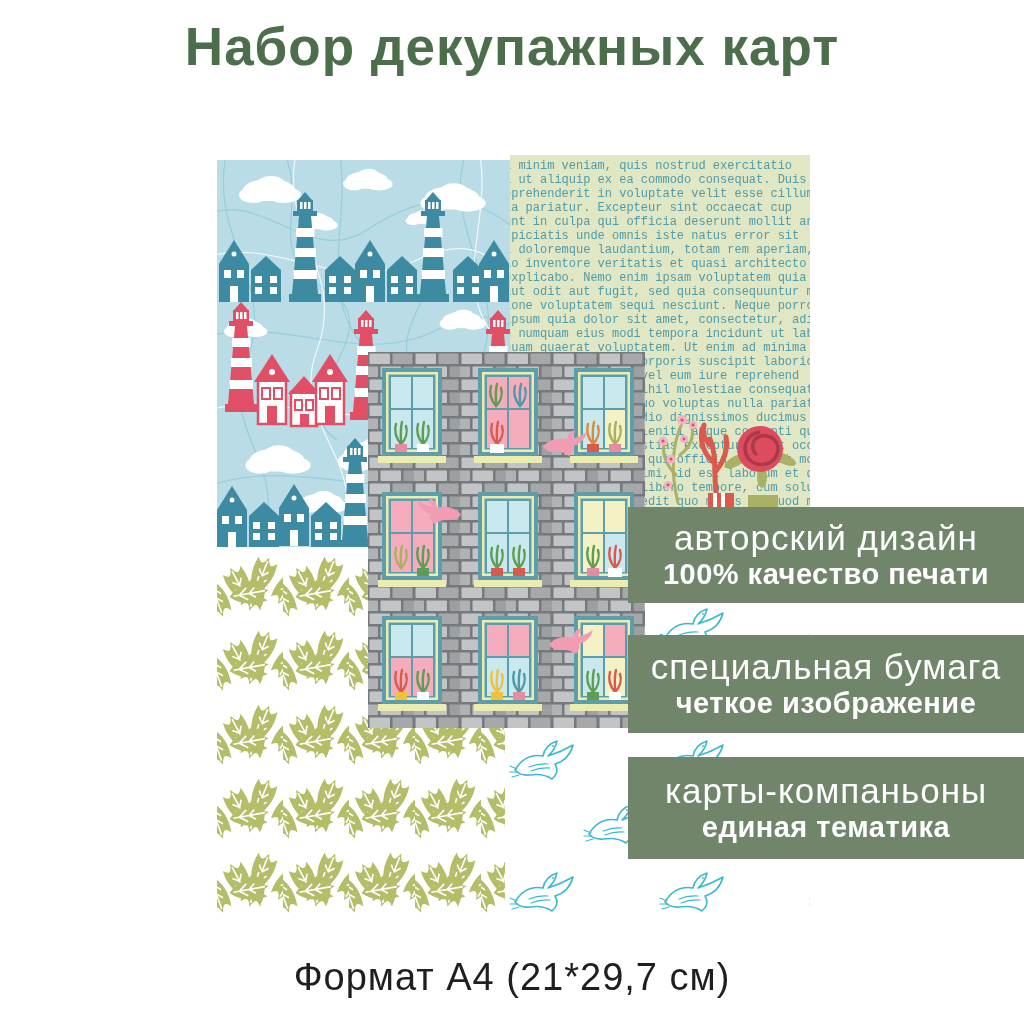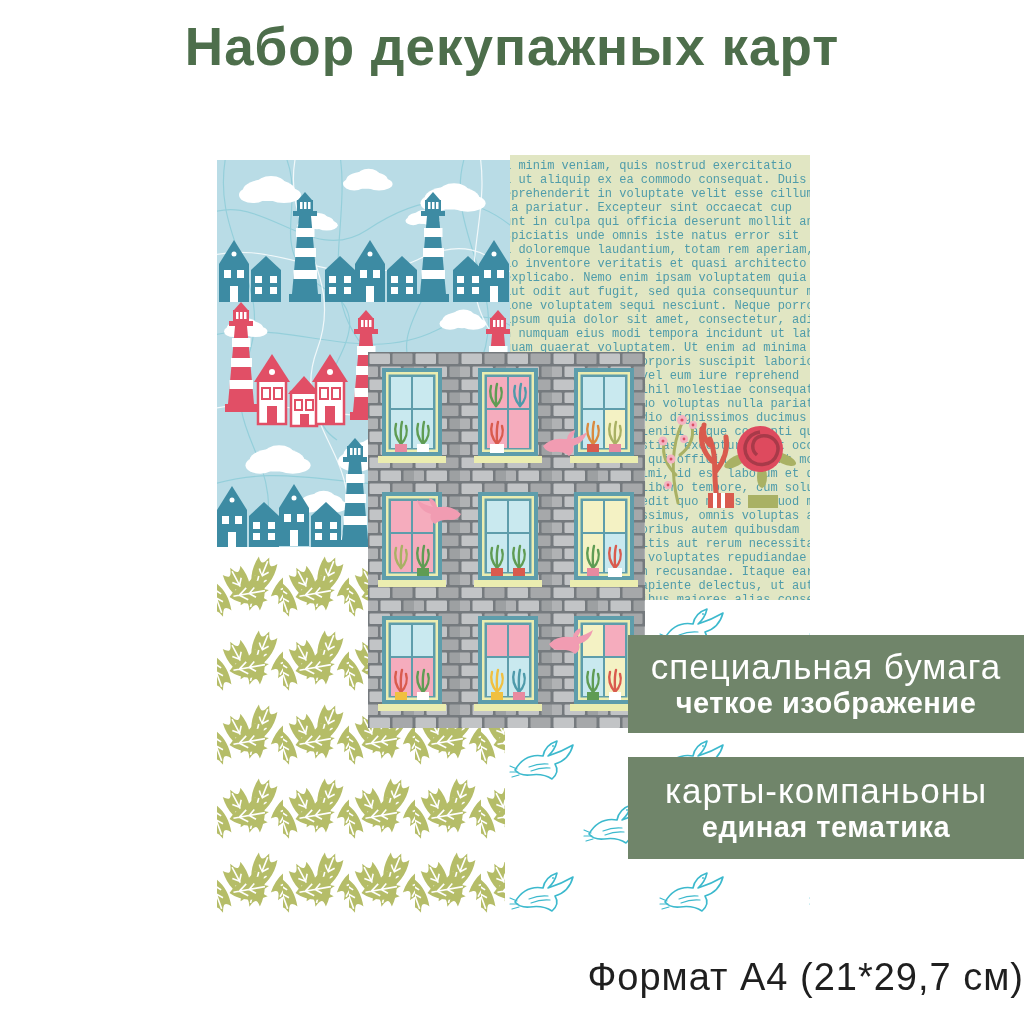--- a/index.html
+++ b/index.html
@@ -20,21 +20,21 @@
   #cardD{left:505px;top:600px;width:305px;height:330px;background:#fff;}
   #cardE{left:368px;top:352px;width:277px;height:376px;z-index:2;}
   .badge{position:absolute;left:628px;width:396px;background:var(--badge-green);color:#fff;
          display:flex;flex-direction:column;align-items:center;justify-content:center;
          text-align:center;z-index:3;}
   #badge1{top:507px;height:96px;}
   #badge2{top:635px;height:98px;}
   #badge3{top:757px;height:102px;}
   .badge .l1{font-size:35px;font-weight:400;letter-spacing:1px;line-height:1.12;}
   .badge .l2{font-size:29px;font-weight:700;letter-spacing:.5px;line-height:1.2;}
-  .footer{position:absolute;top:956px;left:0;width:100%;text-align:right;
+  .footer{position:absolute;top:956px;left:0;width:100%;text-align:center;
          font-size:38px;font-weight:400;letter-spacing:1px;color:#1f1f1f;}
   
   .f-sky{fill:var(--card-sky-blue);}
   .c-teal-g{color:var(--teal-houses);}
   .c-red-g{color:var(--red-lighthouse);}
   .f-bird{fill:var(--bird-pink);}
   .leafg{color:var(--leaf-olive);}
   .pane-b{fill:#c9e9ef;}.pane-p{fill:#f5acbd;}.pane-y{fill:#f4f2c4;}
   .sp-g{stroke:#5f9c54;}.sp-o{stroke:#a9b164;}.sp-r{stroke:#d95b4e;}.sp-t{stroke:#4e9aaa;}
 </style>
@@ -447,20 +447,24 @@
       </g>
 
       <g class="f-bird">
         <use href="#birdP" transform="translate(172,78)"></use>
         <use href="#birdP" transform="translate(96,146) scale(-1,1)"></use>
         <use href="#birdP" transform="translate(178,276)"></use>
       </g>
     </svg>
   </div>
 
+  <div class="badge" id="badge1">
+    <div class="l1">авторский дизайн</div>
+    <div class="l2">100% качество печати</div>
+  </div>
   <div class="badge" id="badge2">
     <div class="l1">специальная бумага</div>
     <div class="l2">четкое изображение</div>
   </div>
   <div class="badge" id="badge3">
     <div class="l1">карты-компаньоны</div>
     <div class="l2">единая тематика</div>
   </div>
 
   <div class="footer">Формат А4 (21*29,7 см)</div>

